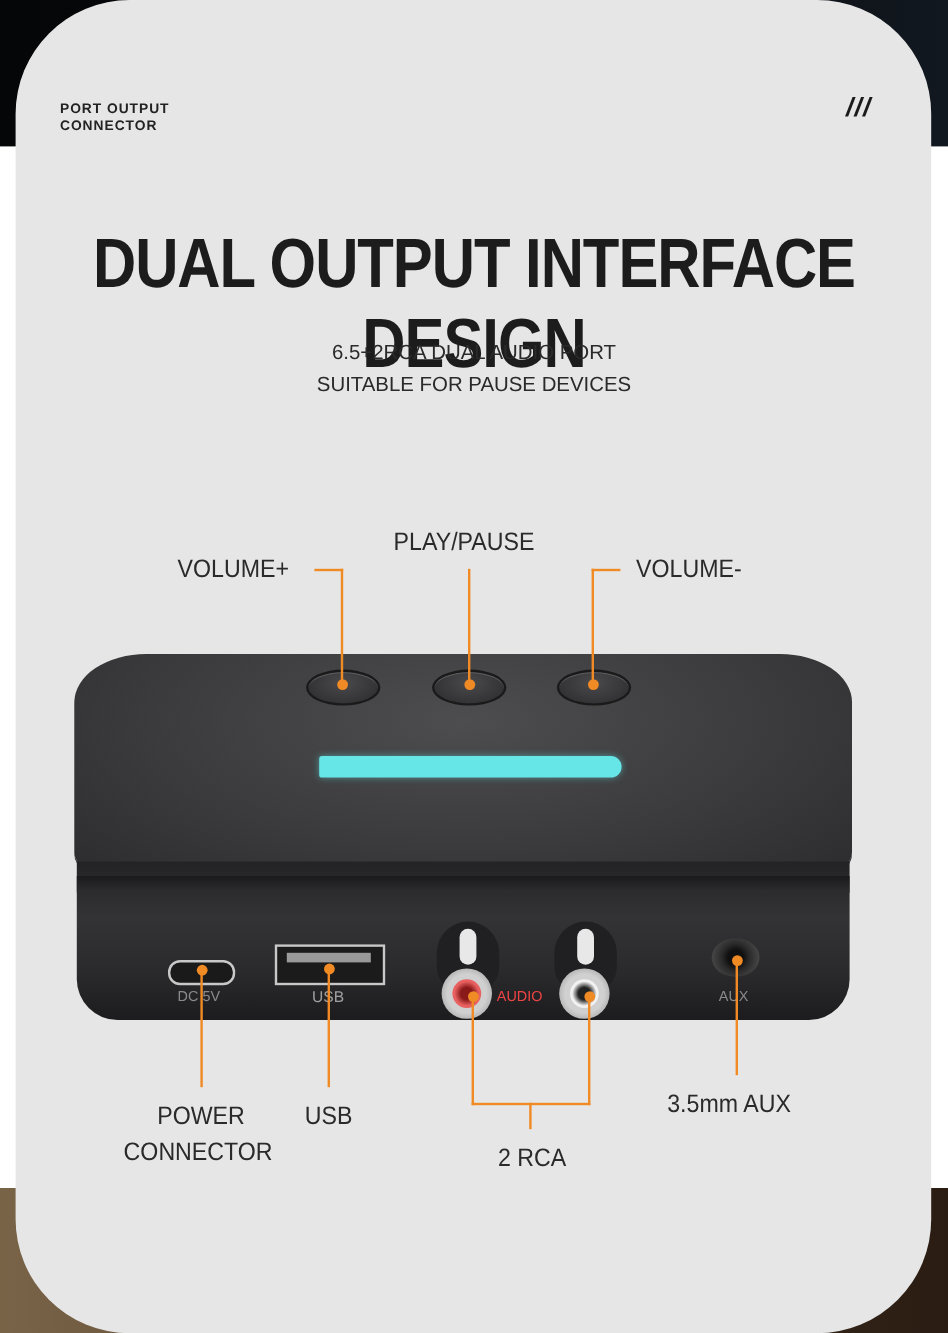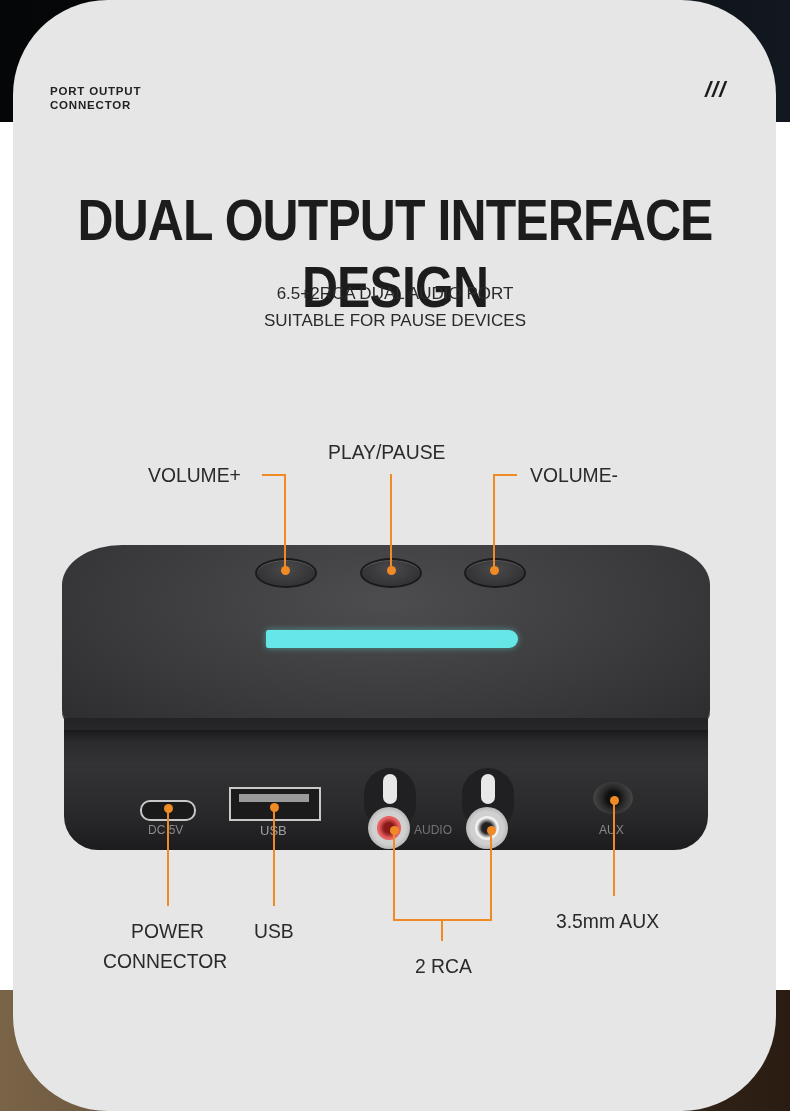--- a/index.html
+++ b/index.html
@@ -151,21 +151,21 @@
   <div class="rca-stem" style="left:19px;top:6px"></div>
 </div>
 <div class="rca-ring" style="left:466px;top:807px">
   <div class="rca-core" style="background: radial-gradient(circle, #222 30%, #f2f2f2 60%);"></div>
 </div>
 
 <div class="aux"></div>
 
 <div class="port-label" style="left:148px">DC 5V</div>
 <div class="port-label" style="left:260px;font-size:13px;color:#a0a0a0">USB</div>
-<div class="port-label" style="left:414px;color:#737373">AUDIO</div>
+<div class="port-label" style="left:414px;color:#ef4444">AUDIO</div>
 <div class="port-label" style="left:599px">AUX</div>
 
 <div class="label" style="left:148px;top:463px">VOLUME+</div>
 <div class="line" style="left:262px;top:474px;width:24px;height:2px"></div>
 <div class="line" style="left:284px;top:474px;width:2px;height:96px"></div>
 <div class="dot" style="left:281px;top:566px"></div>
 
 <div class="label" style="left:328px;top:440px">PLAY/PAUSE</div>
 <div class="line" style="left:390px;top:474px;width:2px;height:96px"></div>
 <div class="dot" style="left:387px;top:566px"></div>

